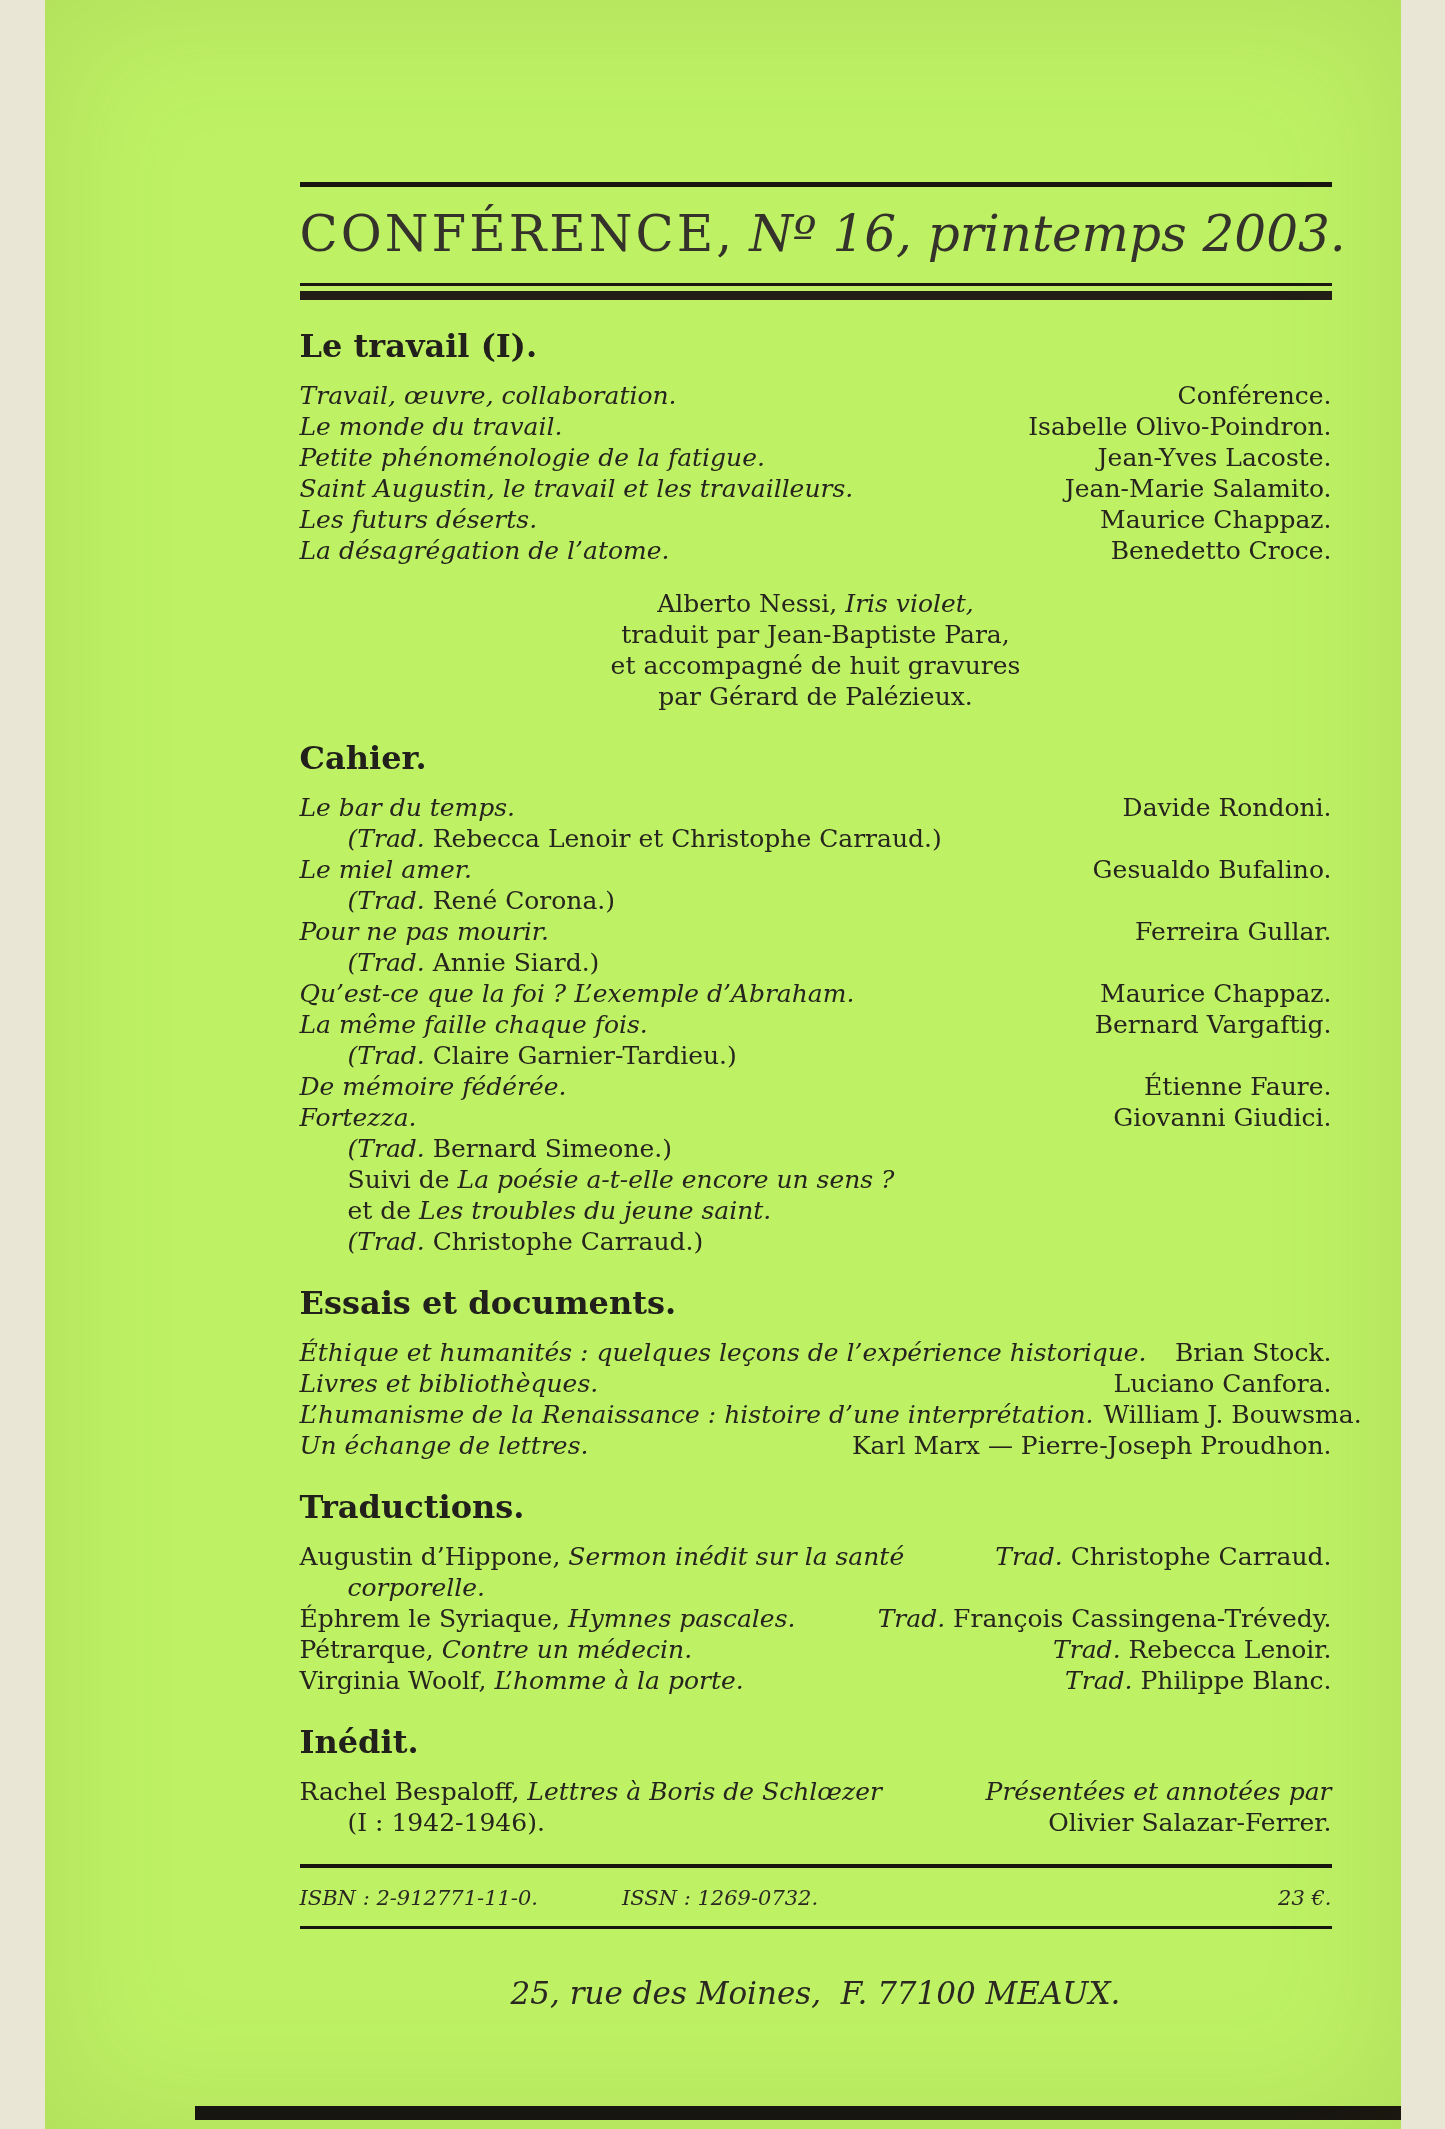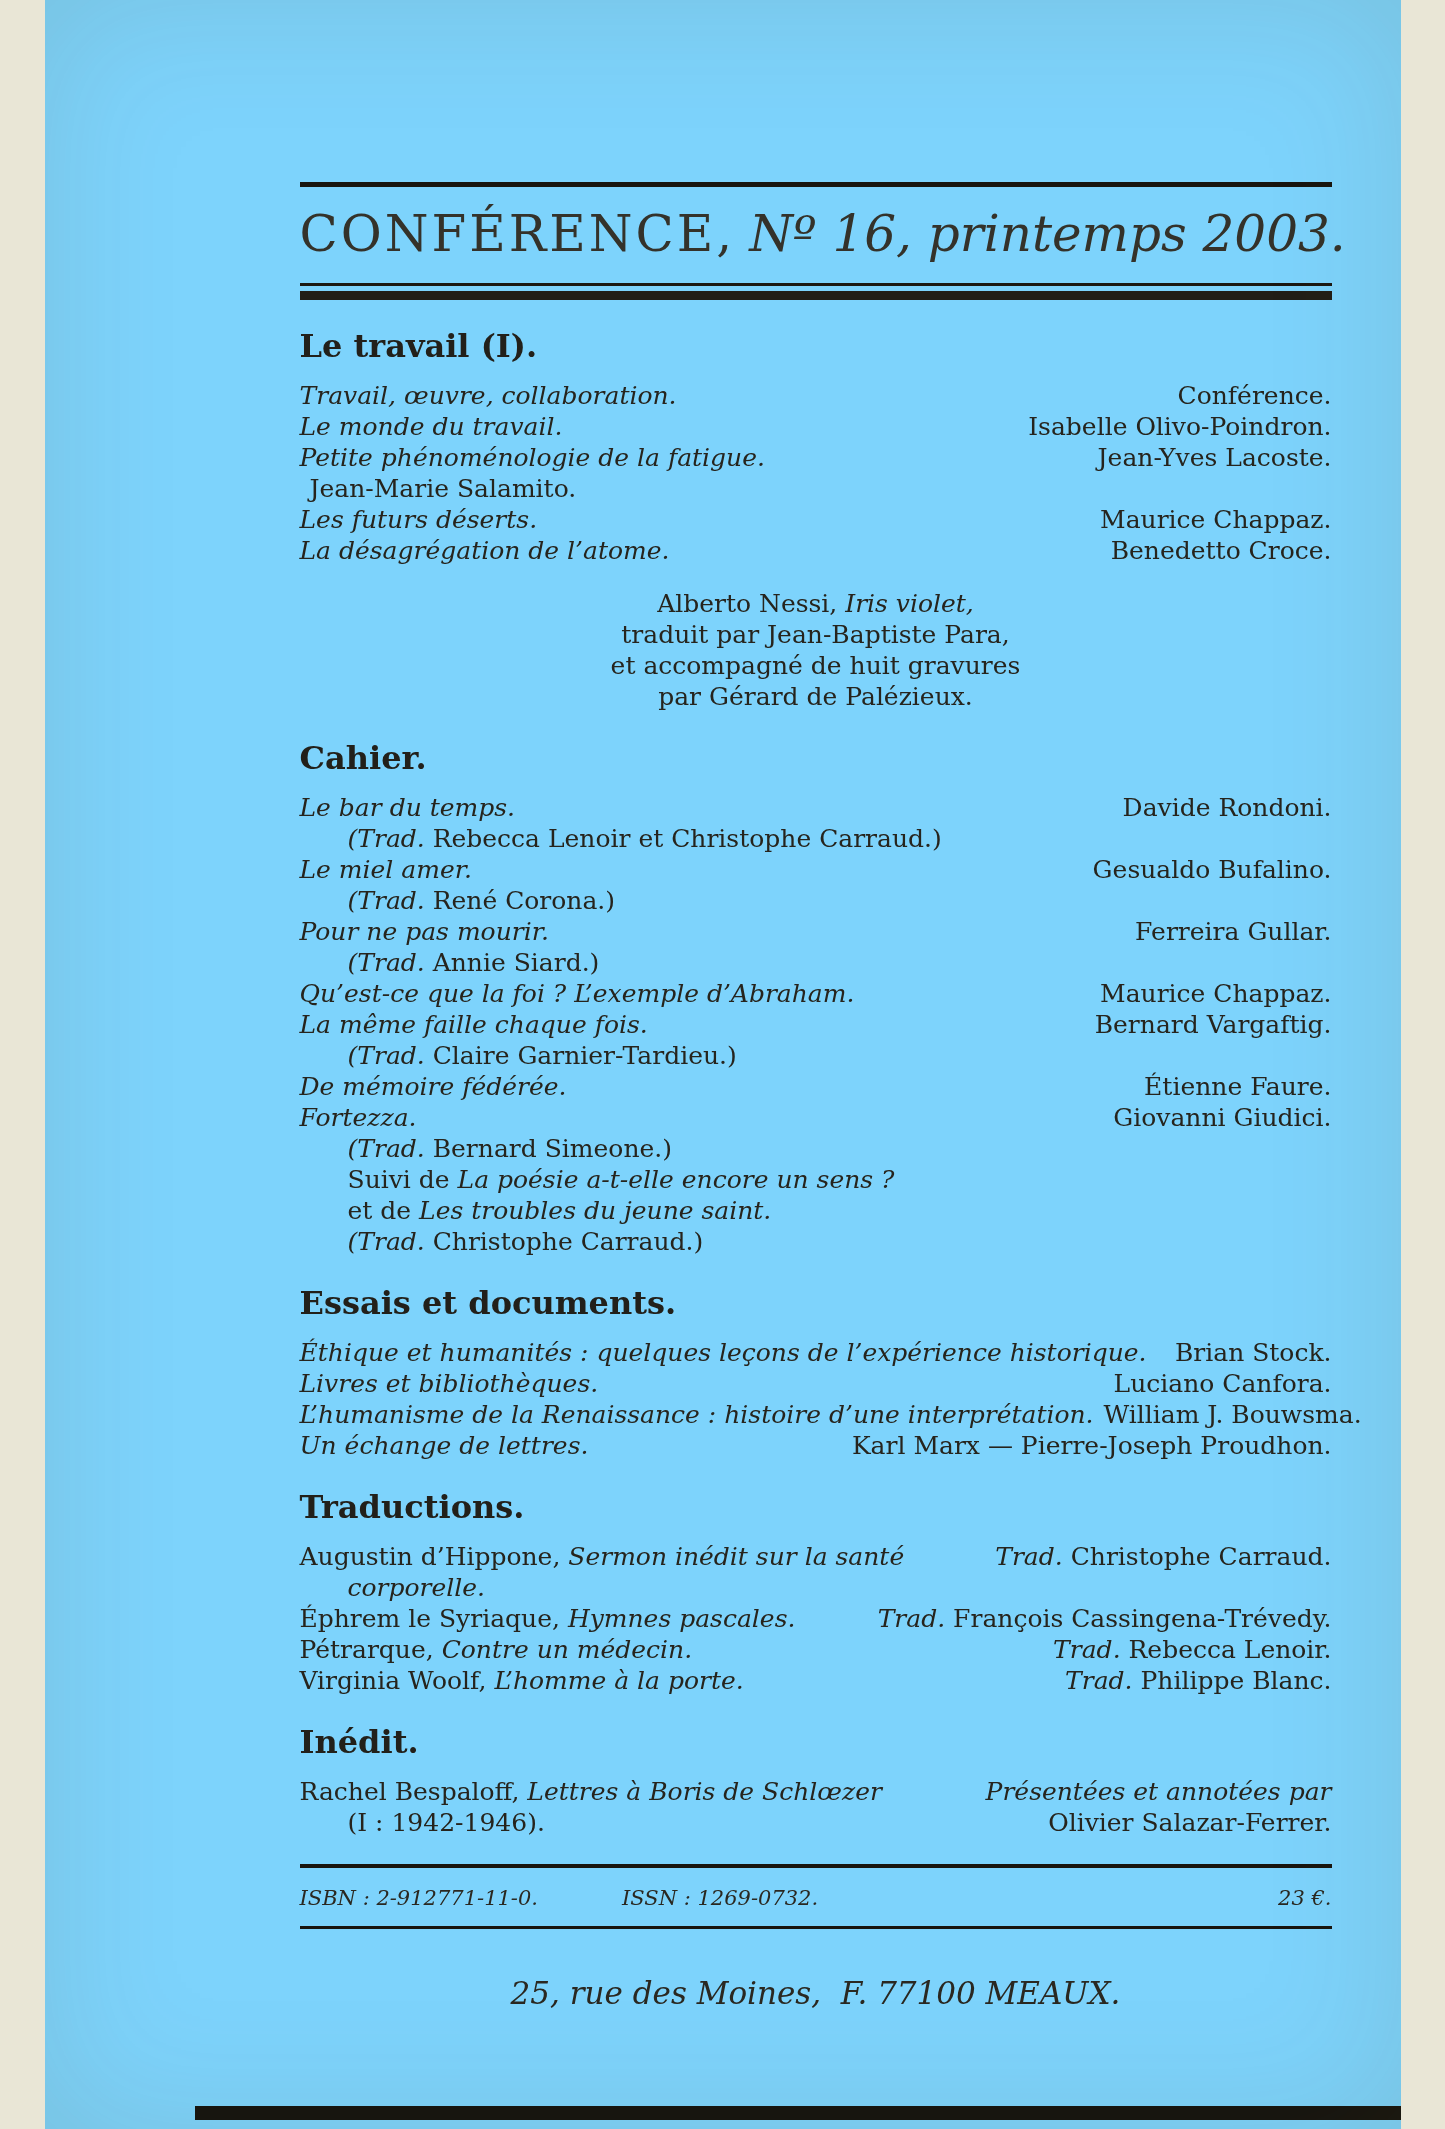--- a/index.html
+++ b/index.html
@@ -1,18 +1,18 @@
 <!DOCTYPE html>
 <html><head>
 <meta charset="utf-8">
 <style>
   html,body{margin:0;padding:0;background:#e9e6d6;}
   .page{
     position:relative;width:1356px;height:2129px;margin:0 auto;
-    background:#7dd3fc;color:#26241d;
+    background:#bef264;color:#26241d;
     font-family:"DejaVu Serif", "Liberation Serif", serif;
     overflow:hidden;
   }
   .page::after{
     content:"";position:absolute;inset:0;pointer-events:none;
     box-shadow:inset 0 0 140px rgba(95,85,45,.14);
   }
   .content{position:absolute;left:255px;top:0;width:1032px;}
   .rule-top{margin-top:182px;height:5px;background:#18150f;}
   .title{margin:14px 0 0;font-size:50px;font-weight:400;line-height:66px;white-space:nowrap;color:#34322a;}
@@ -63,20 +63,21 @@
           </div>
           <div class="row">
             <span class="cell-l"><span class="it">Le monde du travail.</span></span>
             <span class="cell-r"><span class="rm">Isabelle Olivo-Poindron.</span></span>
           </div>
           <div class="row">
             <span class="cell-l"><span class="it">Petite phénoménologie de la fatigue.</span></span>
             <span class="cell-r"><span class="rm">Jean-Yves Lacoste.</span></span>
           </div>
           <div class="row">
+            <span class="cell-l"><span class="it">Saint Augustin, le travail et les travailleurs.</span></span>
             <span class="cell-r"><span class="rm">Jean-Marie Salamito.</span></span>
           </div>
           <div class="row">
             <span class="cell-l"><span class="it">Les futurs déserts.</span></span>
             <span class="cell-r"><span class="rm">Maurice Chappaz.</span></span>
           </div>
           <div class="row">
             <span class="cell-l"><span class="it">La désagrégation de l’atome.</span></span>
             <span class="cell-r"><span class="rm">Benedetto Croce.</span></span>
           </div>

